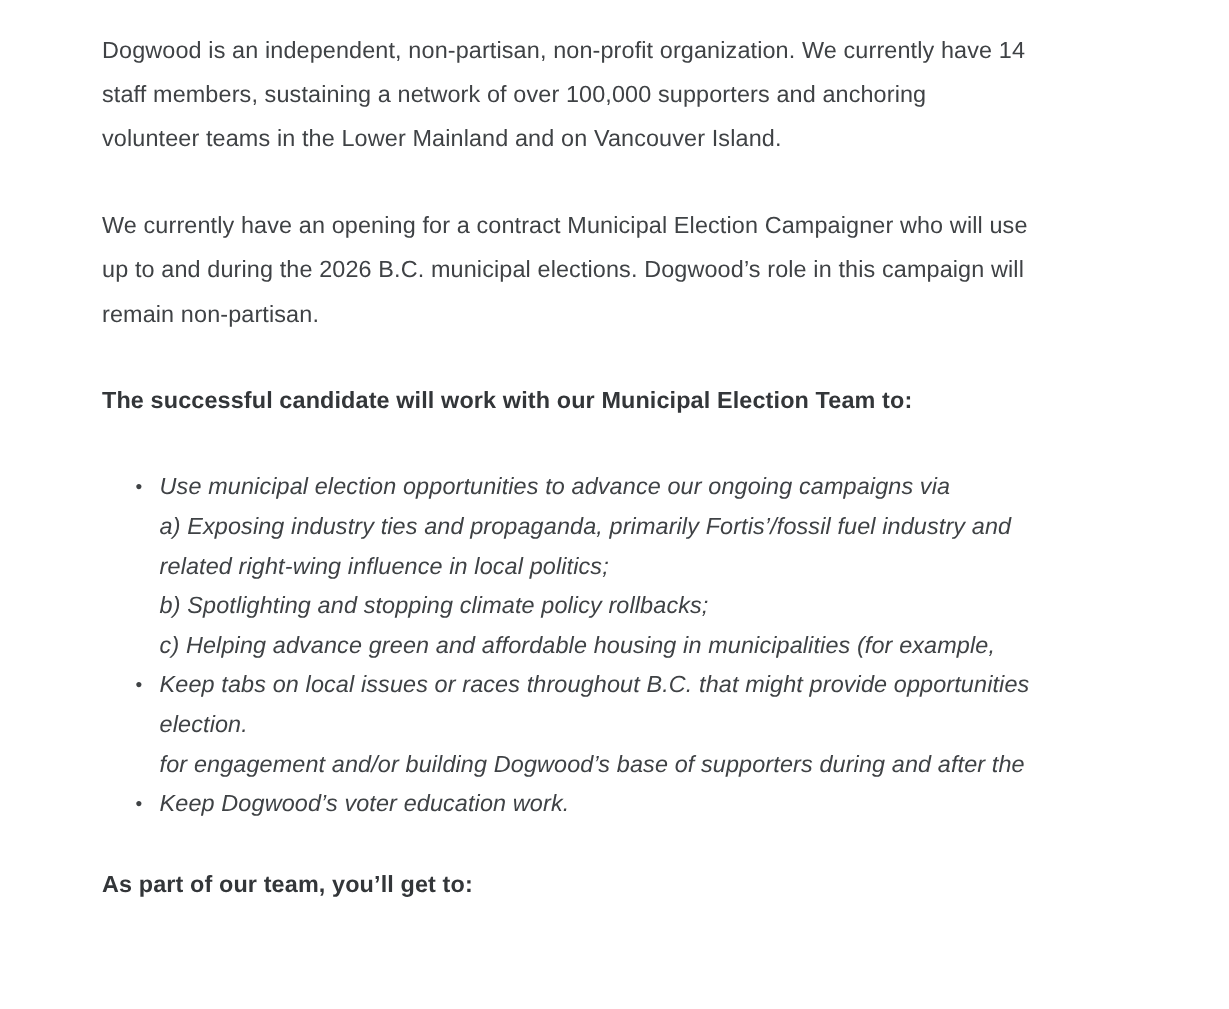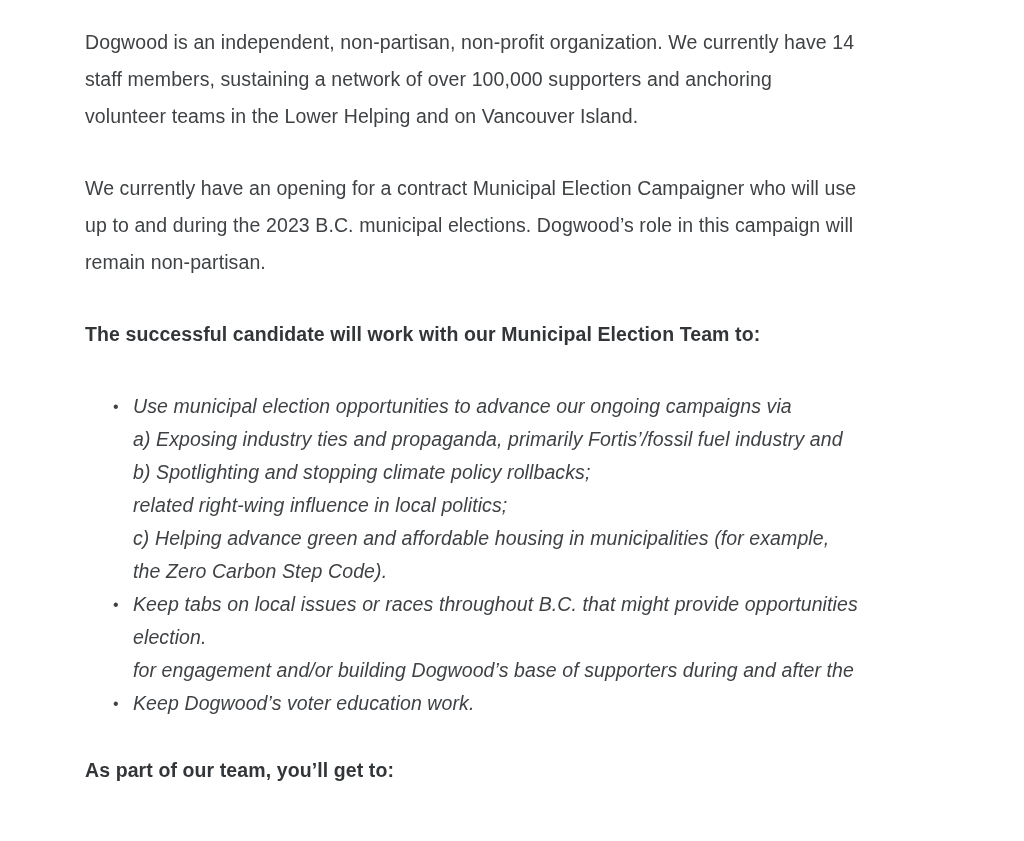--- a/index.html
+++ b/index.html
@@ -66,42 +66,41 @@
   }
 </style>
 </head>
 <body>
 
 <div class="page">
 
   <p class="para">
     <span class="line">Dogwood is an independent, non-partisan, non-profit organization. We currently have 14</span>
     <span class="line">staff members, sustaining a network of over 100,000 supporters and anchoring</span>
-    <span class="line">volunteer teams in the Lower Helping and on Vancouver Island.</span>
+    <span class="line">volunteer teams in the Lower Mainland and on Vancouver Island.</span>
   </p>
 
   <p class="para">
     <span class="line">We currently have an opening for a contract Municipal Election Campaigner who will use</span>
-    <span class="line">up to and during the 2023 B.C. municipal elections. Dogwood’s role in this campaign will</span>
+    <span class="line">up to and during the 2026 B.C. municipal elections. Dogwood’s role in this campaign will</span>
     <span class="line">remain non-partisan.</span>
   </p>
 
   <p class="heading">The successful candidate will work with our Municipal Election Team to:</p>
 
   <ul class="bullet-list">
 
     <li>
       <span class="bullet-marker">•</span>
       <span class="li-body">
         <span class="line">Use municipal election opportunities to advance our ongoing campaigns via</span>
         <span class="line">a) Exposing industry ties and propaganda, primarily Fortis’/fossil fuel industry and</span>
+        <span class="line">related right-wing influence in local politics;</span>
         <span class="line">b) Spotlighting and stopping climate policy rollbacks;</span>
-        <span class="line">related right-wing influence in local politics;</span>
         <span class="line">c) Helping advance green and affordable housing in municipalities (for example,</span>
-        <span class="line">the Zero Carbon Step Code).</span>
       </span>
     </li>
 
     <li>
       <span class="bullet-marker">•</span>
       <span class="li-body">
         <span class="line">Keep tabs on local issues or races throughout B.C. that might provide opportunities</span>
         <span class="line">election.</span>
         <span class="line">for engagement and/or building Dogwood’s base of supporters during and after the</span>
       </span>

